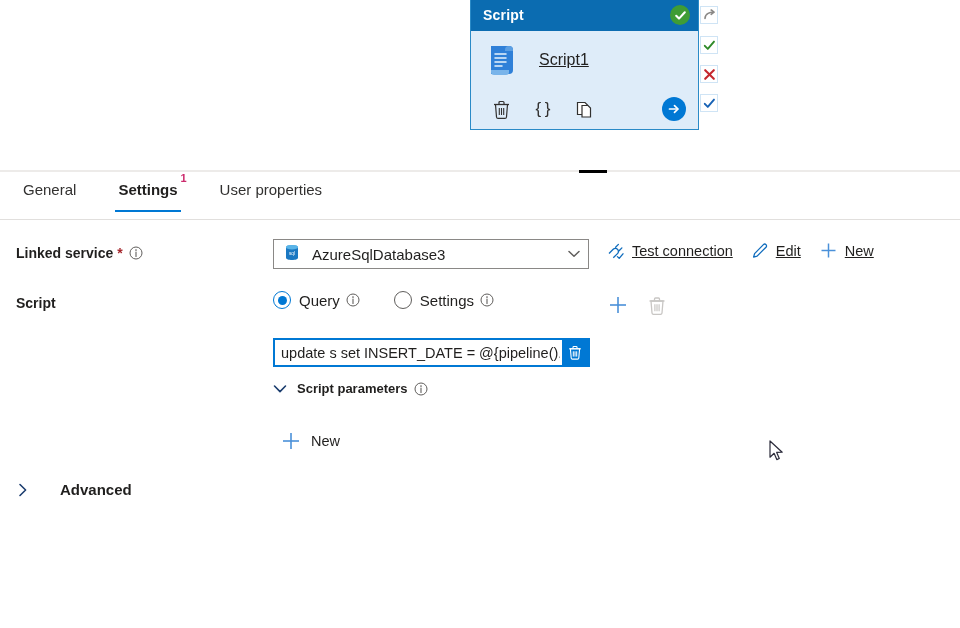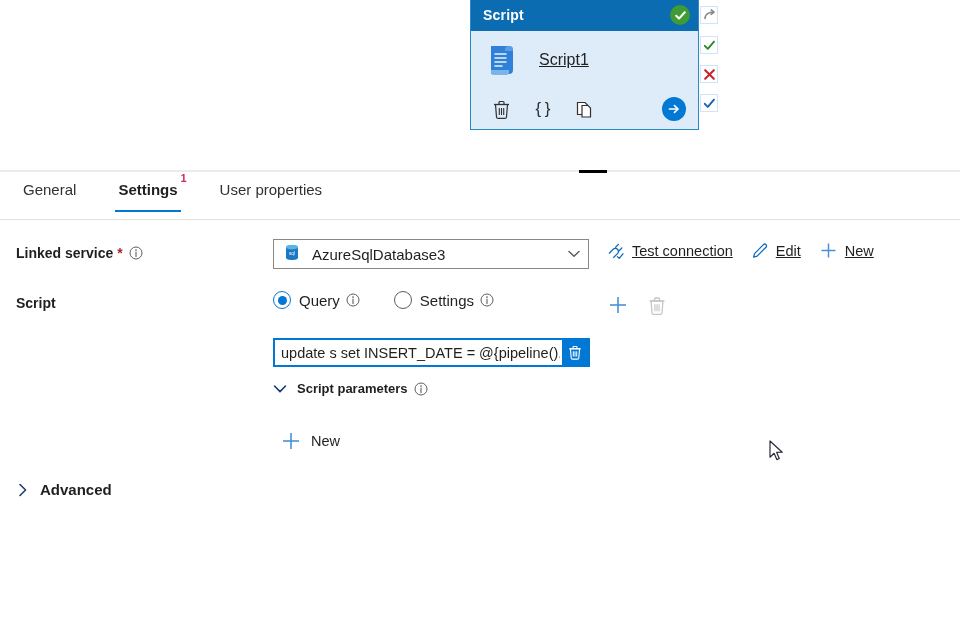--- a/index.html
+++ b/index.html
@@ -378,20 +378,21 @@
   #param-new-btn .cmd-text { font-size: 14.5px; color: #201f1e; }
 
   
   #advanced-header {
     position: absolute;
     left: 18px;
     top: 260px;
     display: flex;
     align-items: center;
     cursor: pointer;
+    gap: 20px;
   }
   #advanced-header .sec-chevron { margin-right: 12px; display: flex; }
   #advanced-header .sec-title {
     font-size: 15px;
     font-weight: bold;
     color: #201f1e;
   }
 
   
   #mouse-cursor {

